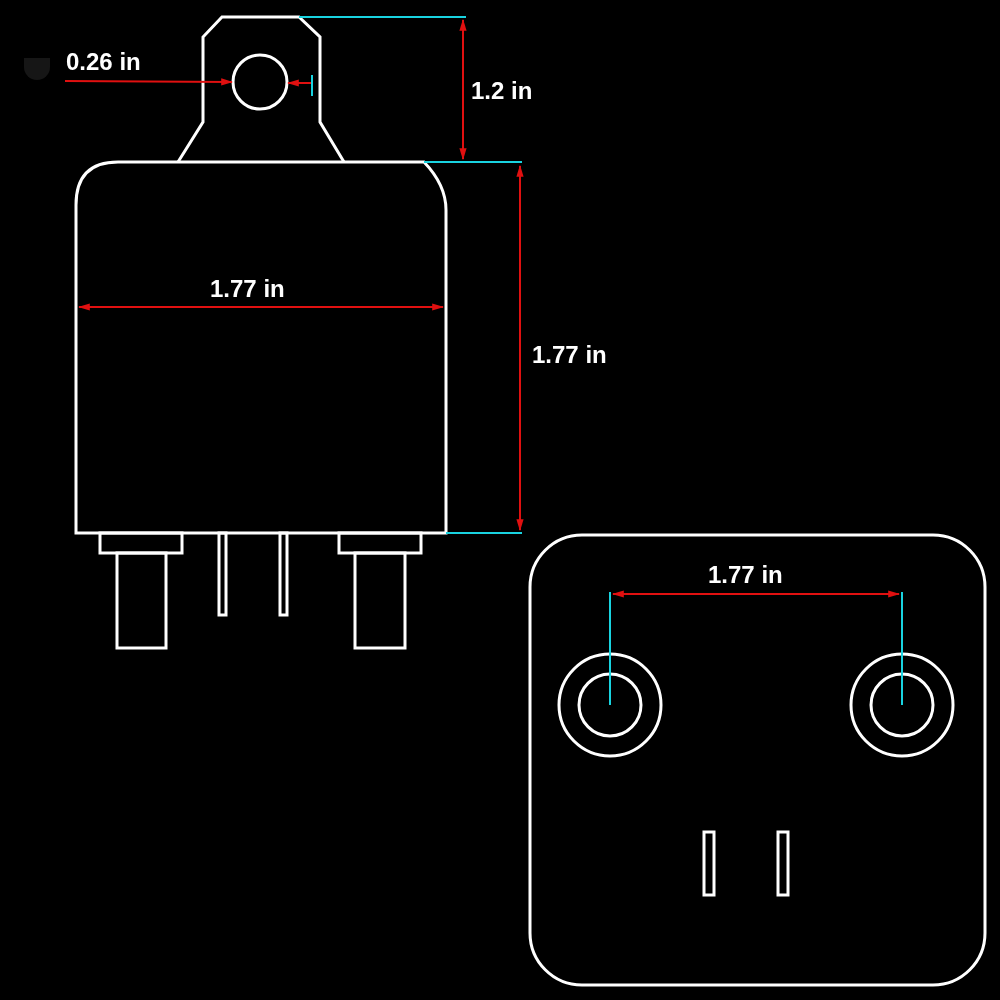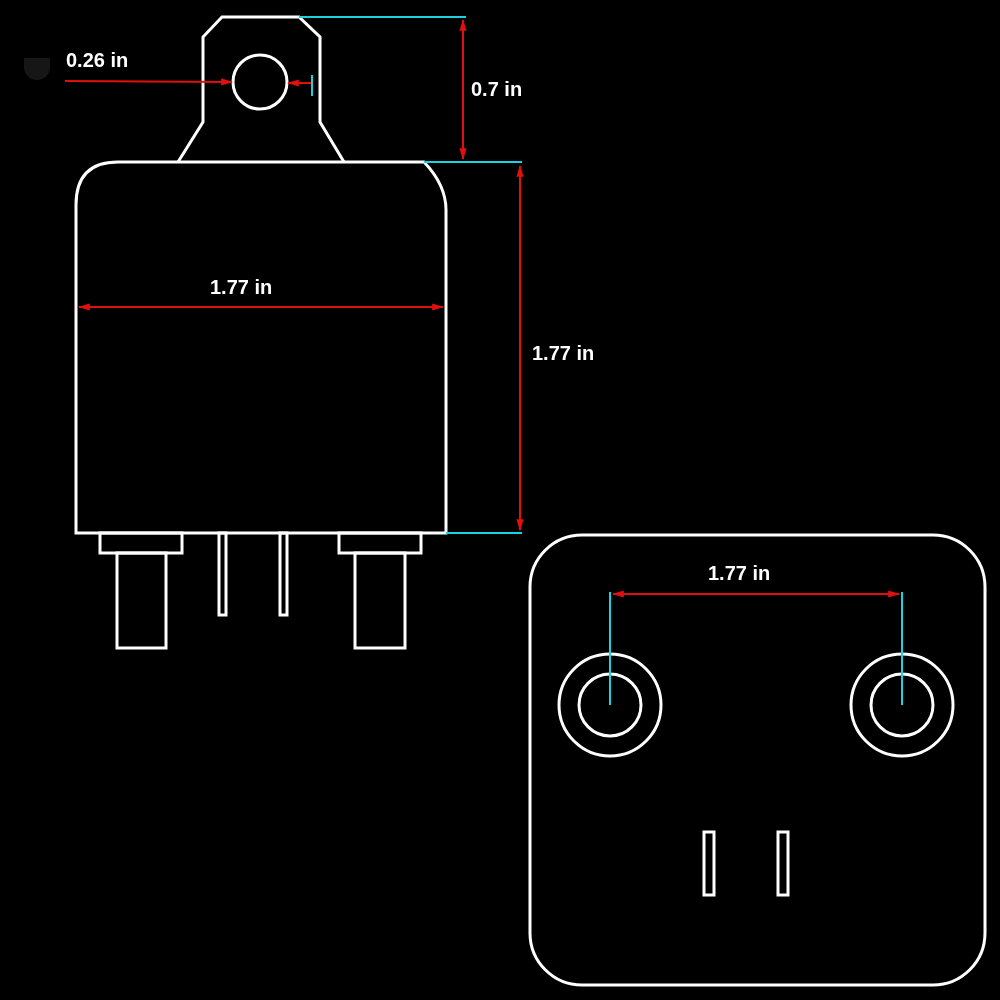--- a/index.html
+++ b/index.html
@@ -2,21 +2,21 @@
 <html><head>
 <meta charset="utf-8">
 <style>
   html, body { margin: 0; padding: 0; background: #000; }
   body { width: 1000px; height: 1000px; overflow: hidden; position: relative; font-family: "Liberation Sans", sans-serif; }
   #drawing { position: absolute; left: 0; top: 0; width: 1000px; height: 1000px; }
   .outline { fill: none; stroke: #ffffff; stroke-width: 3; }
   .ext { stroke: #19d3e0; stroke-width: 2; }
   .dim { stroke: #e01010; stroke-width: 2; }
   .arrow { fill: #e01010; }
-  .label { position: absolute; color: #ffffff; font-weight: bold; font-size: 20px; white-space: nowrap; line-height: 1; }
+  .label { position: absolute; color: #ffffff; font-weight: bold; font-size: 24px; white-space: nowrap; line-height: 1; }
   .blob { position: absolute; left: 24px; top: 58px; width: 26px; height: 22px; border-radius: 0 0 13px 13px; background: #161616; }
 </style>
 </head>
 <body>
 
 <div class="blob"></div>
 
 <svg id="drawing" viewBox="0 0 1000 1000" xmlns="http://www.w3.org/2000/svg">
   <defs>
     <marker id="arr" viewBox="0 0 10 10" refX="9" refY="5" markerWidth="6" markerHeight="6" orient="auto-start-reverse">
@@ -63,16 +63,16 @@
     <rect class="outline" x="778" y="832" width="10" height="63"></rect>
 
     <line class="ext" x1="610" y1="592" x2="610" y2="705"></line>
     <line class="ext" x1="902" y1="592" x2="902" y2="705"></line>
 
     <line class="dim" x1="613" y1="594" x2="899" y2="594" marker-start="url(#arr)" marker-end="url(#arr)"></line>
   </g>
 </svg>
 
 <div class="label" style="left:66px; top:50px;">0.26 in</div>
-<div class="label" style="left:471px; top:79px;">0.7 in</div>
+<div class="label" style="left:471px; top:79px;">1.2 in</div>
 <div class="label" style="left:210px; top:277px;">1.77 in</div>
 <div class="label" style="left:532px; top:343px;">1.77 in</div>
 <div class="label" style="left:708px; top:563px;">1.77 in</div>
 
 </body></html>

